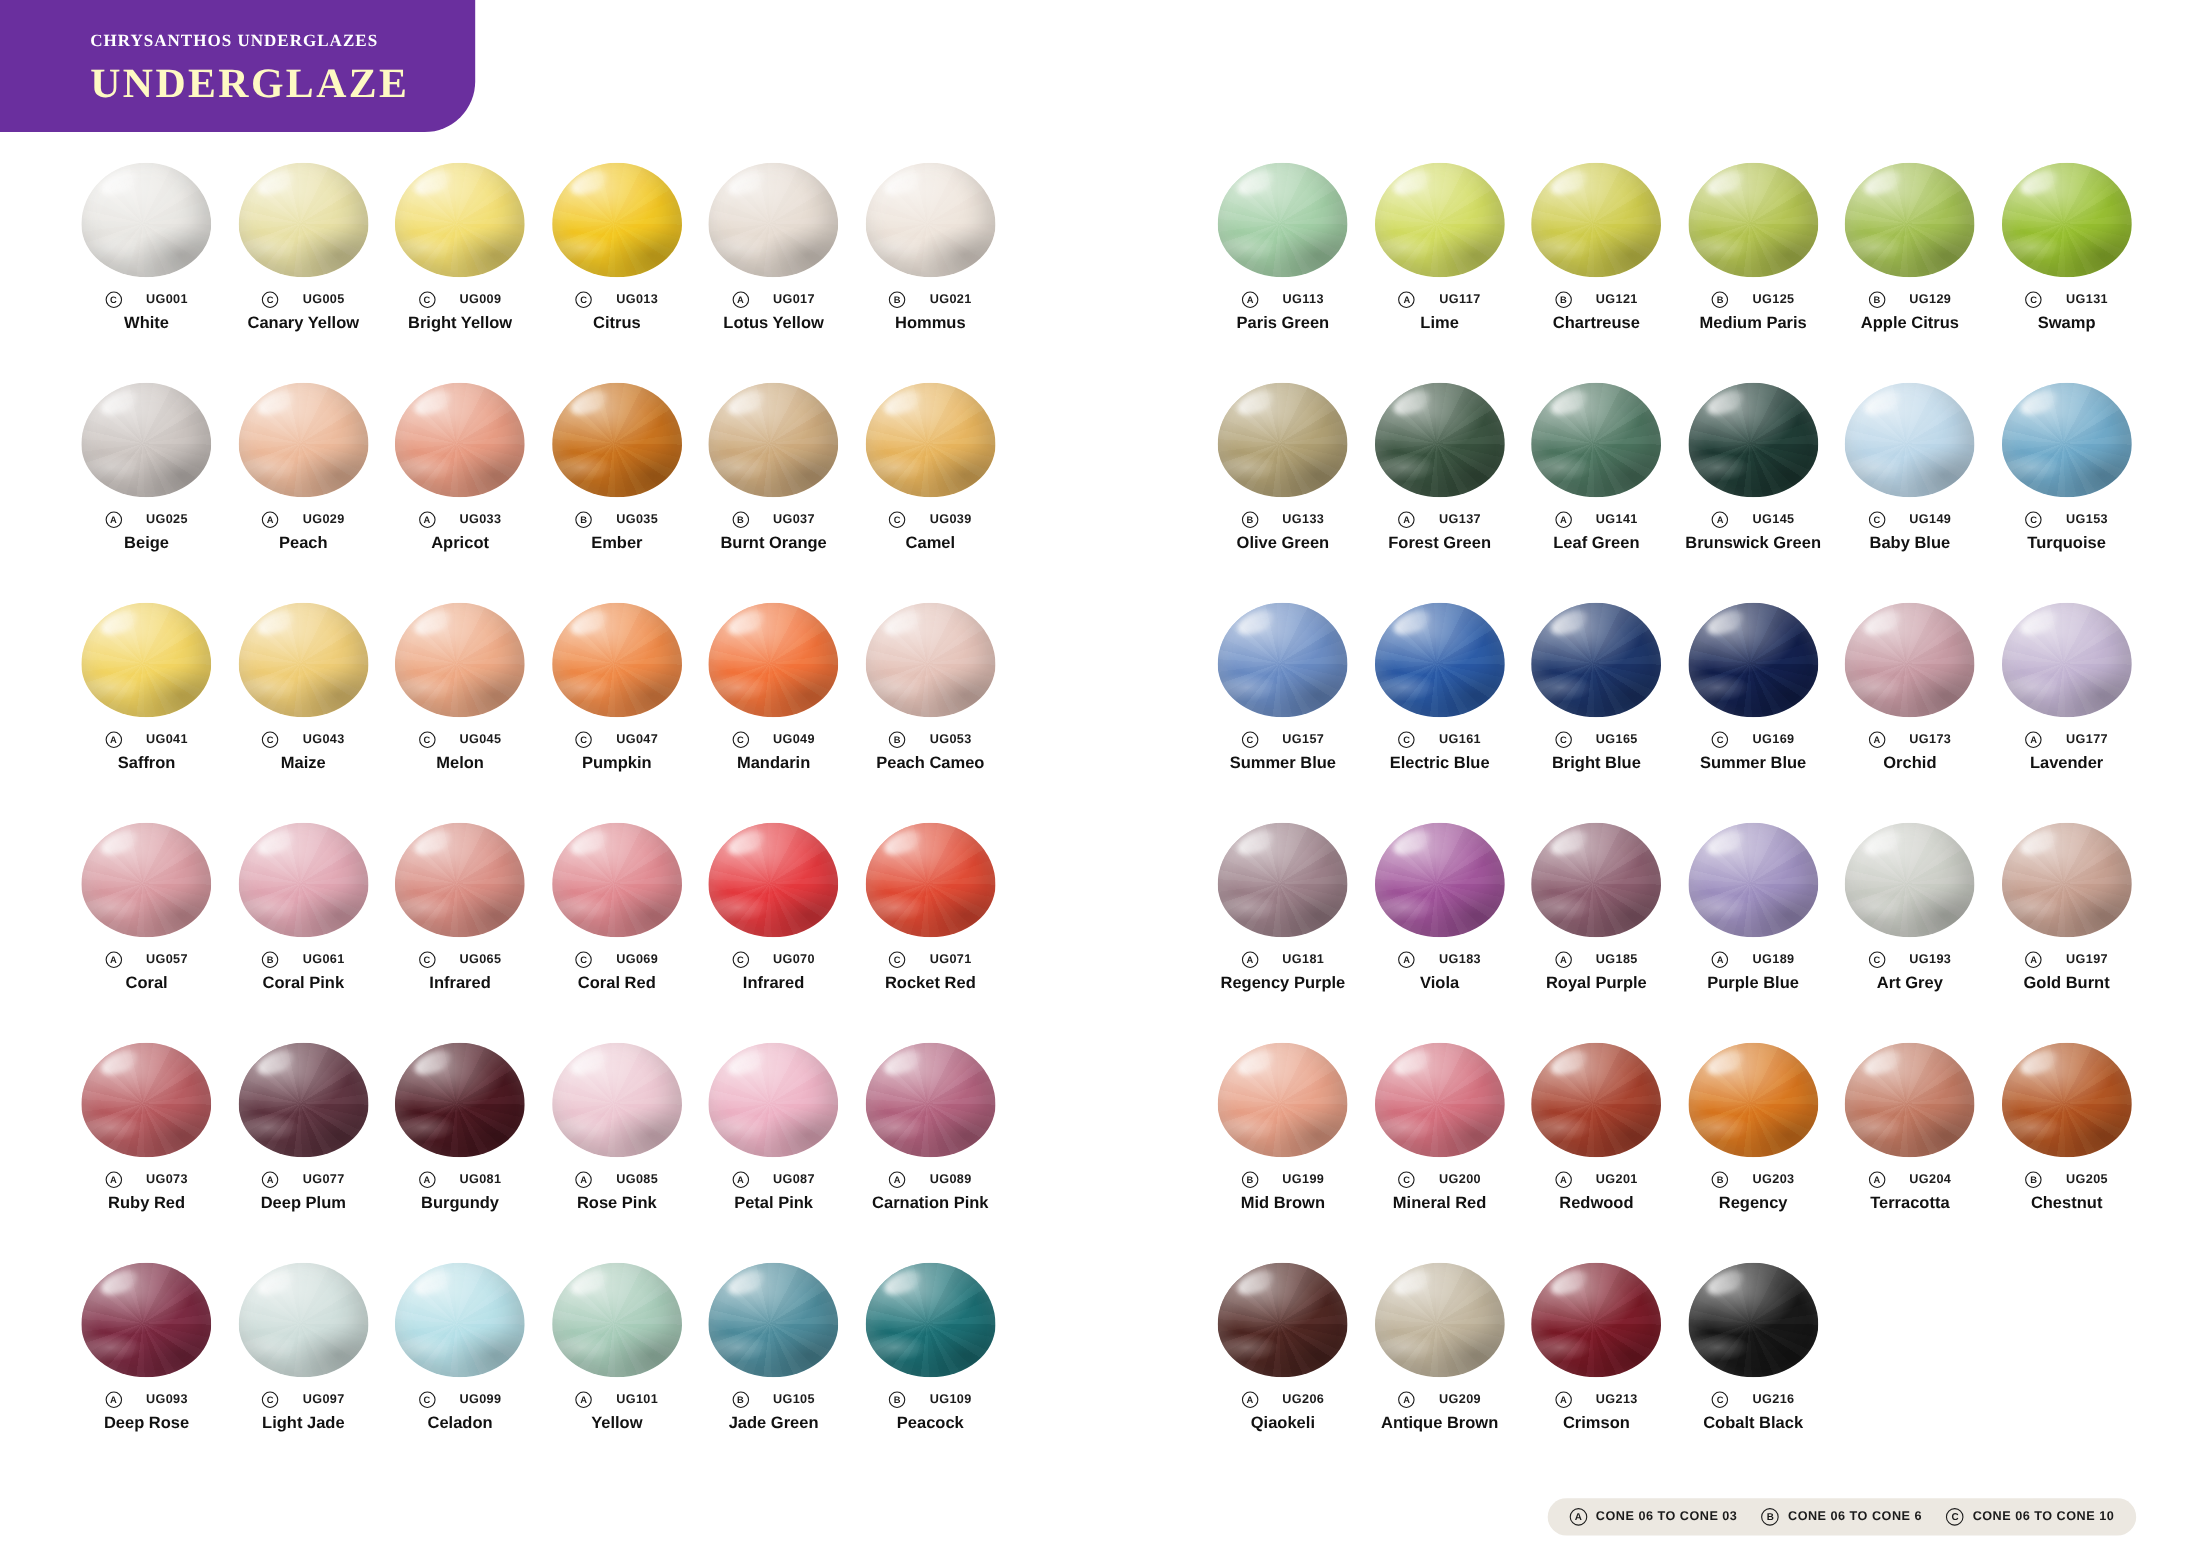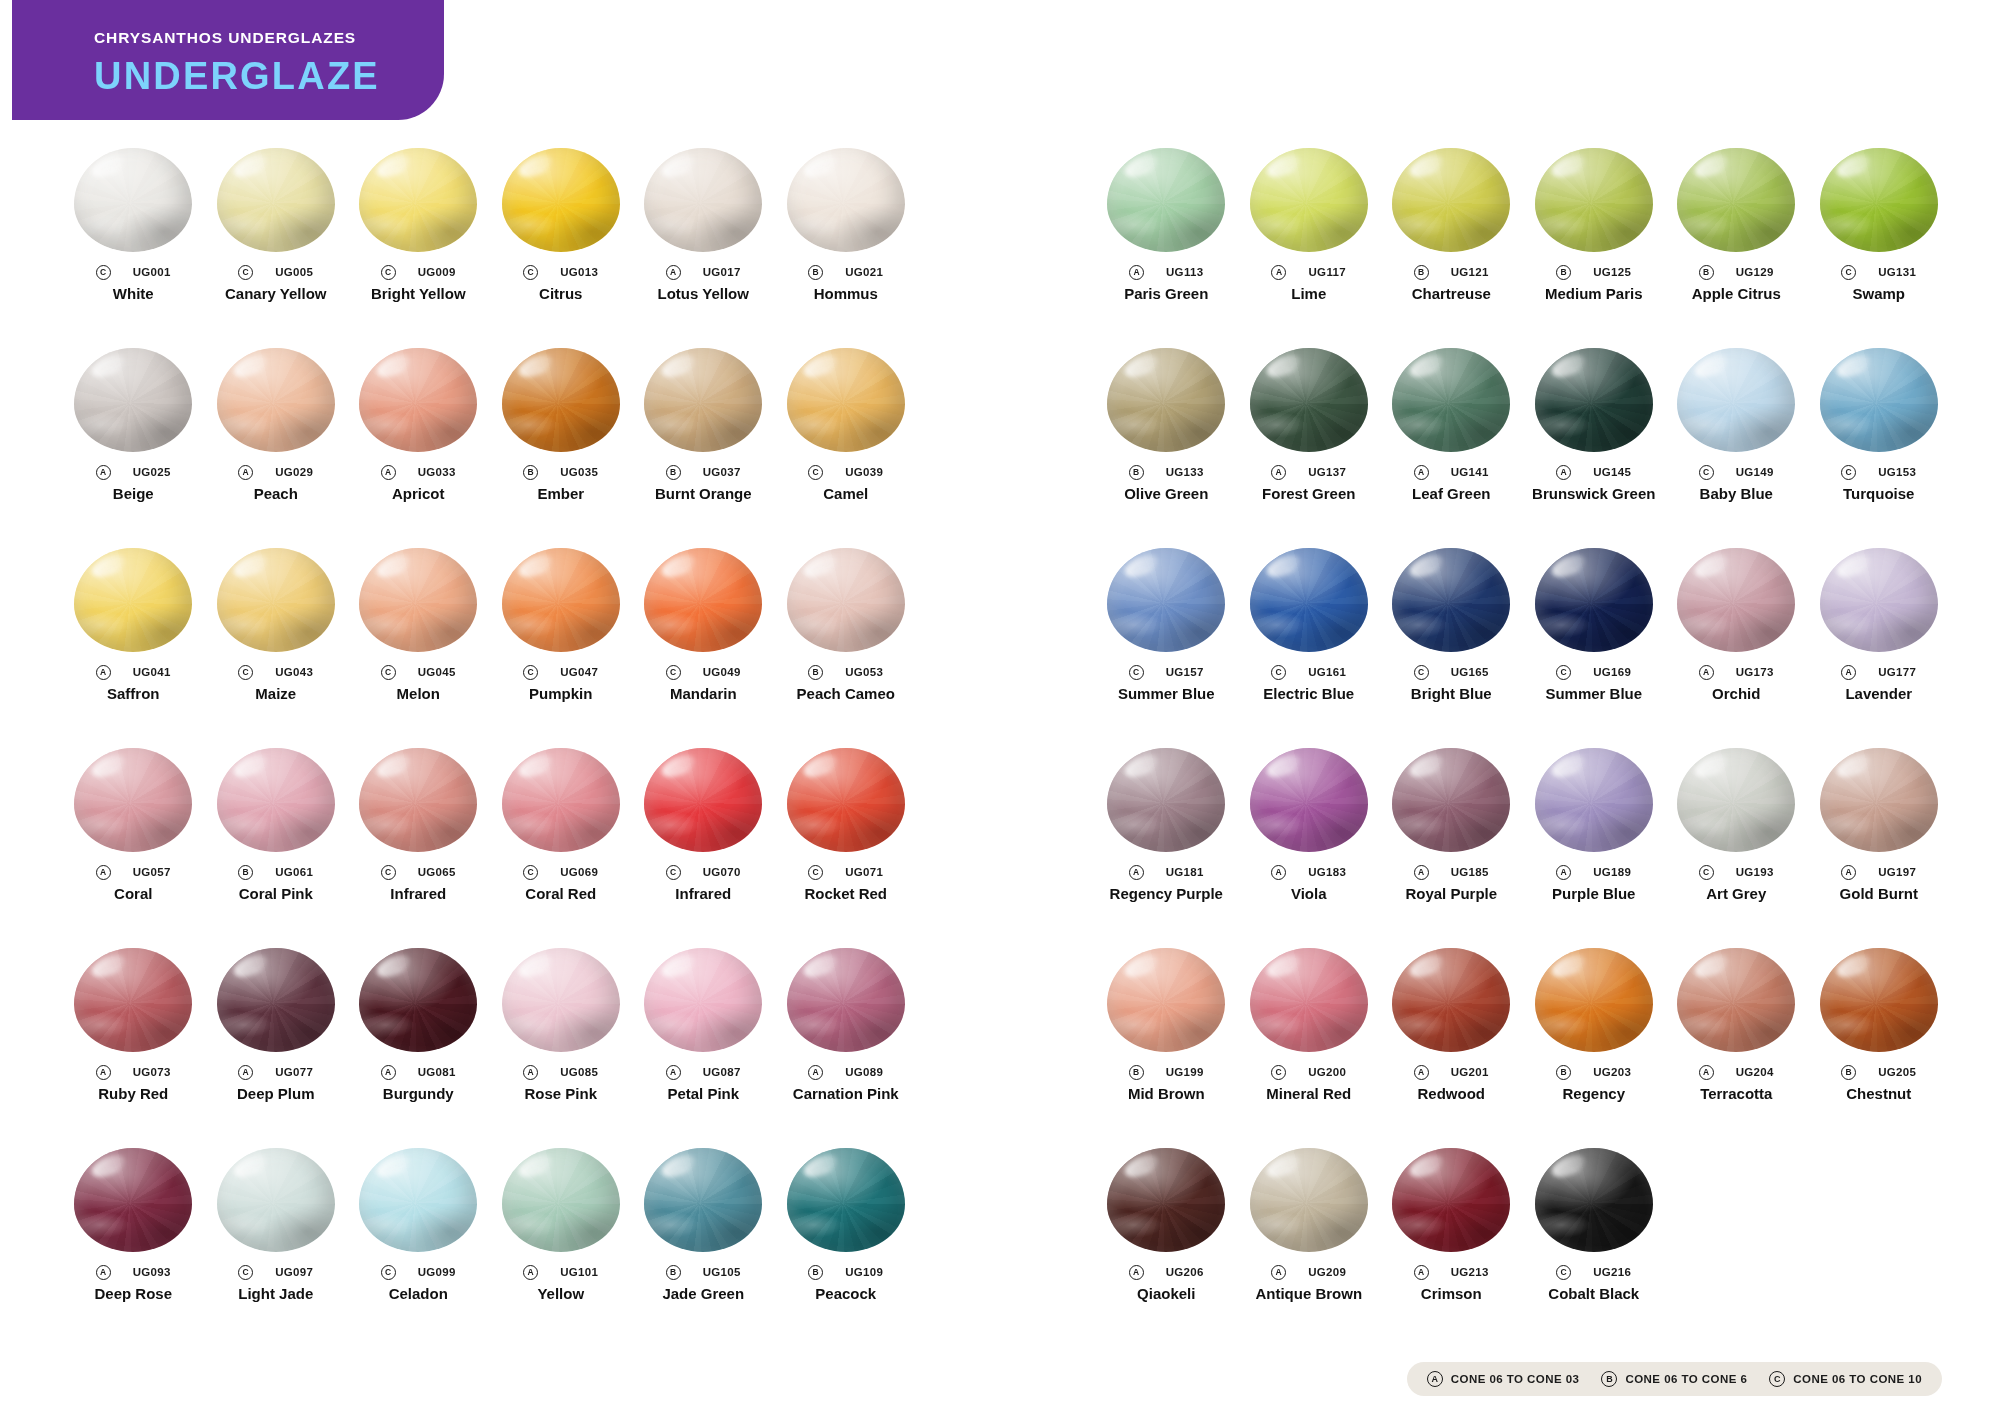--- a/index.html
+++ b/index.html
@@ -10,38 +10,39 @@
     width: 2000px; height: 1414px;
     font-family: "Liberation Sans", sans-serif;
     color: #1b1b1b;
     position: relative;
     overflow: hidden;
   }
 
   
   .header-banner {
     position: absolute;
-    top: 0; left: 12px;
+    top: 0; left: 0;
     width: 432px;
     height: 120px;
     background: #6a2f9e;
     border-bottom-right-radius: 46px;
     box-sizing: border-box;
     padding: 30px 0 0 82px;
+    font-family: Liberation Serif, serif;
   }
   .header-kicker {
     color: #ffffff;
     font-size: 15.5px;
     font-weight: bold;
     letter-spacing: 0.9px;
     line-height: 1;
     margin-bottom: 11px;
   }
   .header-title {
-    color: #7dd3fc;
+    color: #fef9c3;
     font-size: 38px;
     font-weight: bold;
     letter-spacing: 2.2px;
     line-height: 1;
   }
 
   
   .sheet {
     position: absolute;
     top: 0; left: 0;

